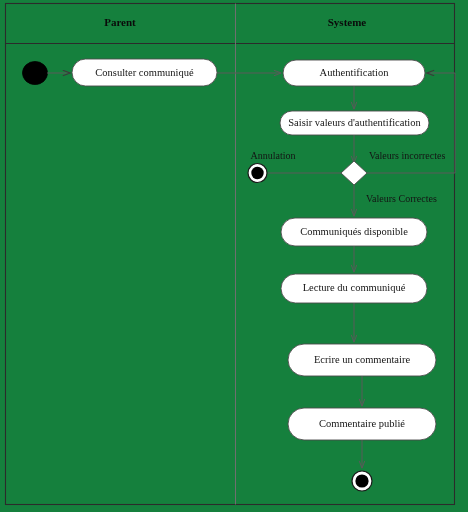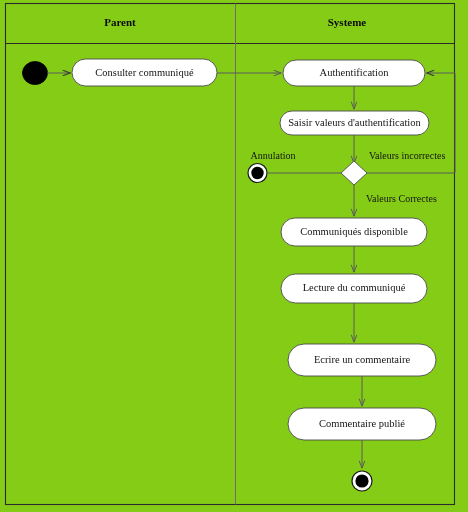--- a/index.html
+++ b/index.html
@@ -11,21 +11,21 @@
   body {
     width: 468px;
     height: 512px;
     font-family: "Liberation Serif", "DejaVu Serif", serif;
     overflow: hidden;
   }
   #diagram-root {
     position: relative;
     width: 468px;
     height: 512px;
-    background: #84cc16;
+    background: #15803d;
   }
   svg#diagram-svg {
     position: absolute;
     left: 0;
     top: 0;
     width: 468px;
     height: 512px;
     display: block;
   }
   .lane-title {

